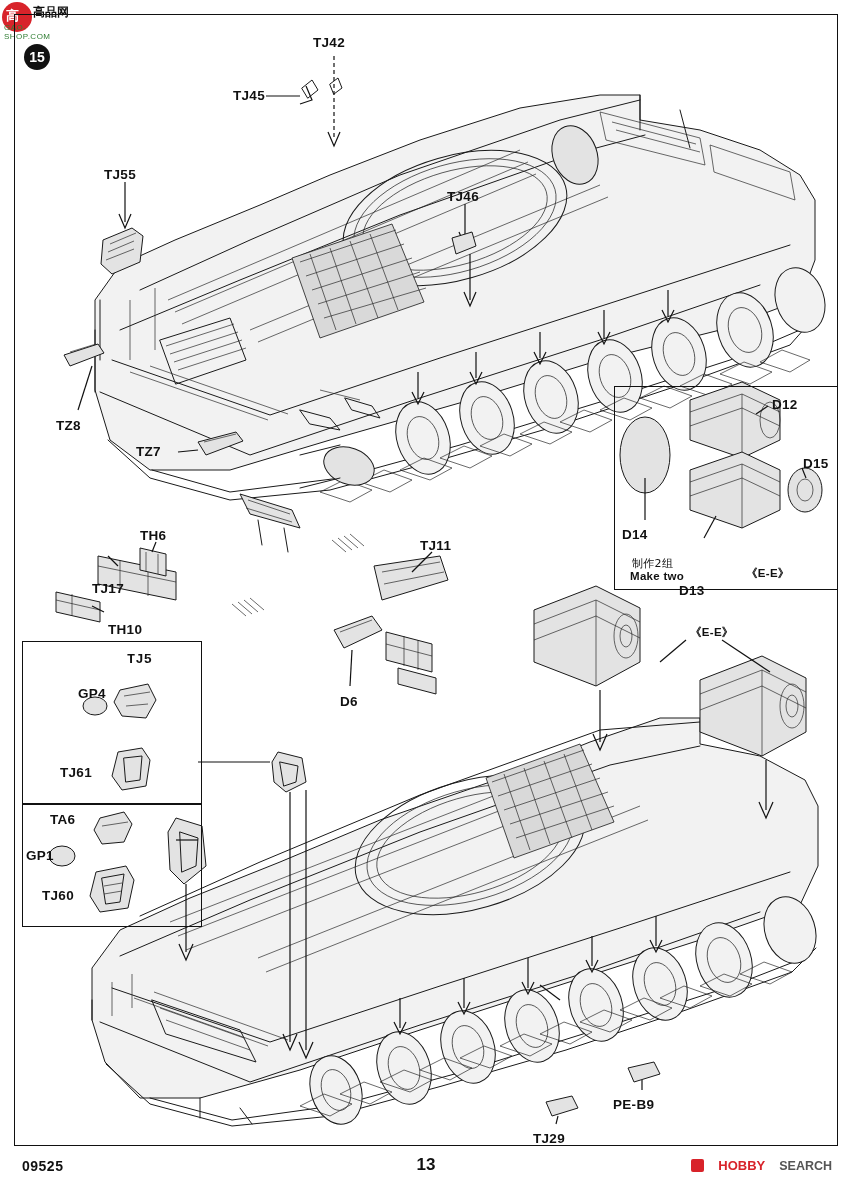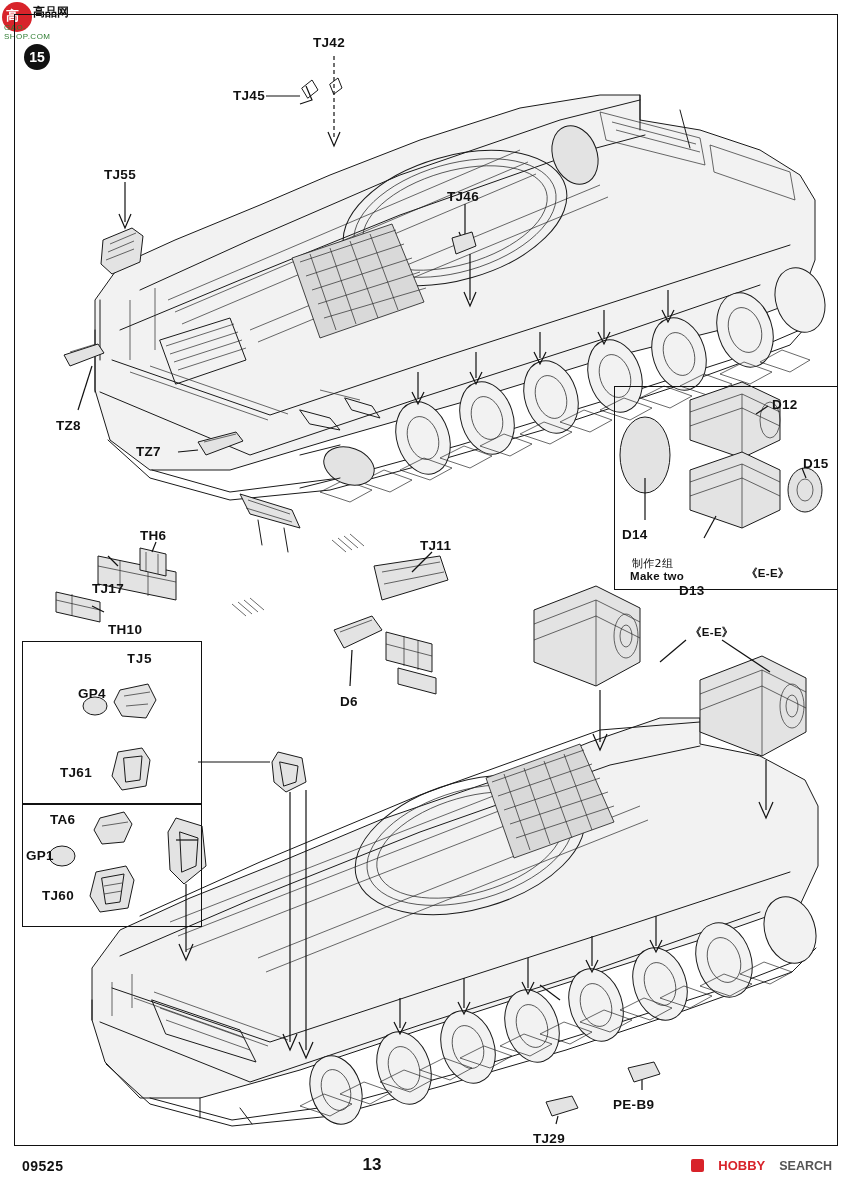--- a/index.html
+++ b/index.html
@@ -23,21 +23,21 @@
   
   .lbl{position:absolute;font-size:13.5px;font-weight:bold;color:#111;white-space:nowrap;letter-spacing:.3px;}
   .lbl.cn{font-family:"DejaVu Sans",sans-serif;font-size:11px;font-weight:normal;}
   .lbl.small{font-size:11.5px;}
 
   
   .panel{position:absolute;border:1.3px solid #111;box-sizing:border-box;background:transparent;}
 
   
   .footer-left{position:absolute;left:22px;top:1158px;font-size:14px;font-weight:bold;color:#111;letter-spacing:.5px;}
-  .footer-center{position:absolute;left:0;top:1155px;width:744px;text-align:center;font-size:17px;font-weight:bold;color:#111;}
+  .footer-center{position:absolute;left:0;top:1155px;width:852px;text-align:center;font-size:17px;font-weight:bold;color:#111;}
   .footer-right{position:absolute;right:20px;top:1158px;font-size:12.5px;font-weight:bold;color:#111;display:flex;align-items:center;gap:14px;}
   .hobby-mark{display:inline-block;width:13px;height:13px;background:#d8232a;border-radius:2px;}
   .hobby-red{color:#d8232a;font-weight:bold;font-size:13px;}
   .hobby-gray{color:#555;font-weight:bold;font-size:12.5px;}
 
   svg{position:absolute;left:0;top:0;}
   .art{fill:none;stroke:#1a1a1a;stroke-width:1;stroke-linejoin:round;stroke-linecap:round;}
   .art-thin{fill:none;stroke:#2a2a2a;stroke-width:0.7;}
   .art-fill{fill:#f2f2f2;stroke:#1a1a1a;stroke-width:1;}
   .art-fill2{fill:#e3e3e3;stroke:#1a1a1a;stroke-width:1;}

